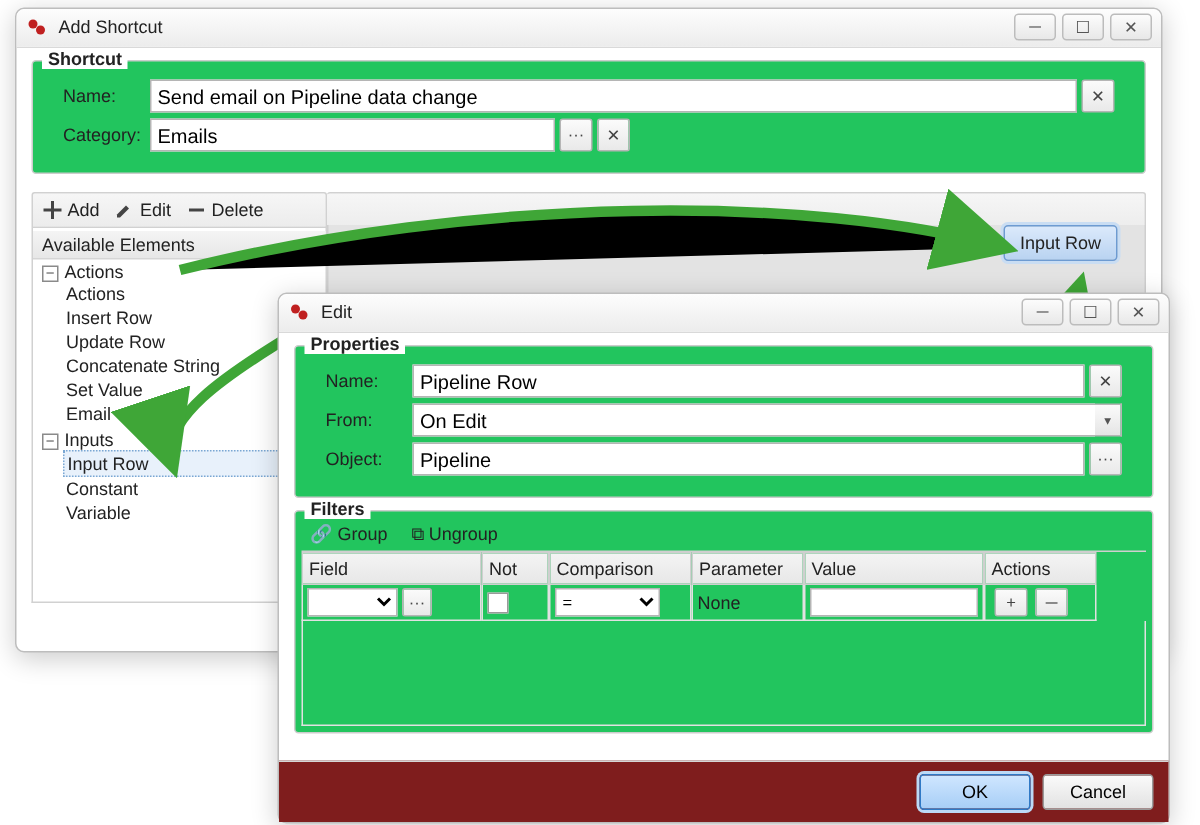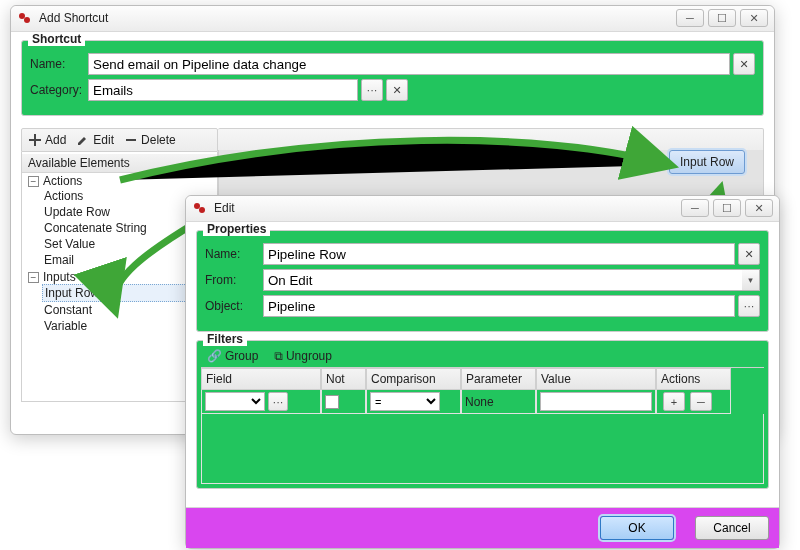--- a/index.html
+++ b/index.html
@@ -51,21 +51,21 @@
     background:#22c55e;
   }
   .groupbox-legend {
     position:absolute;
     top:-9px; left:6px;
     background:#fff;
     padding:0 4px;
     font-weight:bold;
     font-size:12px;
   }
-  .form-row { display:flex; align-items:center; margin:4px 0; }
+  .form-row { display:flex; align-items:center; margin:4px 12px; }
   .form-row label { width:58px; }
   .txt {
     flex:1;
     height:22px;
     padding:2px 4px;
     border:1px solid #b5b5b5;
     background:#fff;
   }
   .mini-btn {
     width:22px; height:22px;
@@ -143,21 +143,21 @@
     border:1px solid #e1e1e1;
     border-top:none;
     height:24px;
     display:flex; align-items:center; gap:2px;
   }
   select.small, input.small {
     height:19px; font-size:11px;
     border:1px solid #b5b5b5; background:#fff;
   }
   select.small { width:54px; }
-  .dlg-buttons { display:flex; justify-content:flex-end; gap:21px; padding:8px 10px; border-top:1px solid #d5d5d5; background:#d946ef; }
+  .dlg-buttons { display:flex; justify-content:flex-end; gap:8px; padding:8px 10px; border-top:1px solid #d5d5d5; background:#7f1d1d; }
   .std-btn {
     min-width:74px; height:24px;
     border:1px solid #9a9a9a;
     border-radius:3px;
     background:linear-gradient(#fafafa,#e2e2e2);
     font-size:12px;
   }
   .std-btn.primary {
     border-color:#2f79c6;
     background:linear-gradient(#cfe6ff,#a7cef6);
@@ -243,20 +243,21 @@
             <span>Delete</span>
           </div>
         </div>
         <div class="tree-pane">
           <div class="tree-head">Available Elements</div>
           <div class="tree">
             <ul>
               <li><span class="sq">−</span><span>Actions</span>
                 <ul>
                   <li>Actions</li>
+                  <li>Insert Row</li>
                   <li>Update Row</li>
                   <li>Concatenate String</li>
                   <li>Set Value</li>
                   <li>Email</li>
                 </ul>
               </li>
               <li><span class="sq">−</span><span>Inputs</span>
                 <ul>
                   <li class="sel">Input Row</li>
                   <li>Constant</li>

